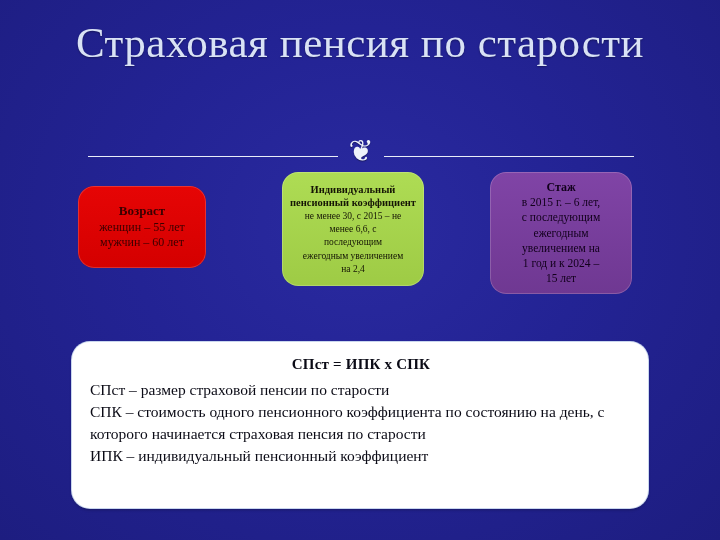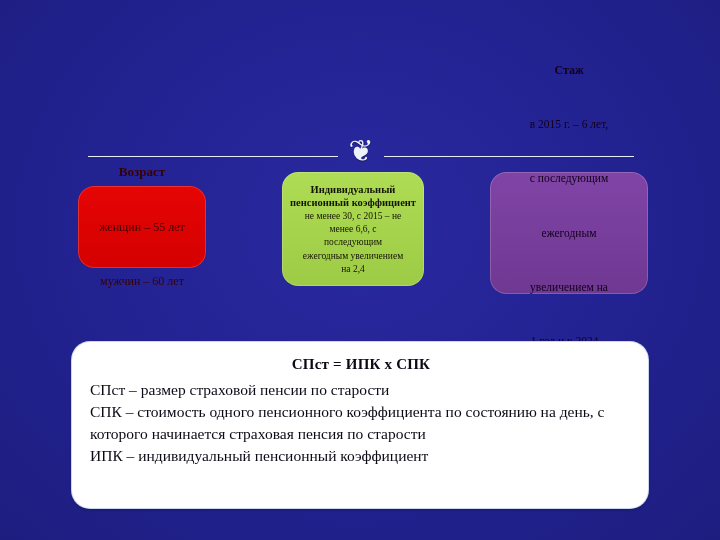--- a/index.html
+++ b/index.html
@@ -85,21 +85,20 @@
     text-align: center;
     padding: 6px 8px;
     color: #1b0d0d;
   }
   .cardbox .card-title {
     font-weight: bold;
     display: block;
   }
   .cardbox .card-body {
     display: block;
-    margin-top: 39px;
   }
 
   #box-age {
     left: 78px;
     top: 186px;
     width: 128px;
     height: 82px;
     background: #e00000;
     background-image: linear-gradient(180deg, #e60505 0%, #d40000 100%);
     box-shadow: inset 0 0 0 1px rgba(255,255,255,0.18);
@@ -117,21 +116,21 @@
     background-image: linear-gradient(180deg, #aedc54 0%, #9ecb45 100%);
     box-shadow: inset 0 0 0 1px rgba(255,255,255,0.2);
     color: #151505;
   }
   #box-ipk .card-title { font-size: 10.5px; line-height: 1.25; font-weight: bold; text-align: center; }
   #box-ipk .card-body  { font-size: 9.5px;  line-height: 1.3; margin-top: 1px; }
 
   #box-staz {
     left: 490px;
     top: 172px;
-    width: 158px;
+    width: 142px;
     height: 122px;
     background: #7a3f9d;
     background-image: linear-gradient(180deg, #8044a6 0%, #6f3892 100%);
     box-shadow: inset 0 0 0 1px rgba(255,255,255,0.18);
     color: #12001c;
   }
   #box-staz .card-title { font-size: 12px; line-height: 1.3; }
   #box-staz .card-body  { font-size: 11.5px; line-height: 1.32; }
 
   
@@ -163,20 +162,23 @@
     margin: 0;
   }
 
   .nowrapline { white-space: nowrap; }
 </style>
 </head>
 <body>
 
 <div id="slide">
 
+  <div id="title-block">
+    <h1 id="title-text">Страховая пенсия по старости</h1>
+  </div>
 
   <div id="divider">
     <div id="divider-line-left"></div>
     <div id="divider-line-right"></div>
     <span id="divider-ornament">❦</span>
   </div>
 
   <div id="box-age" class="cardbox">
     <span class="card-title">Возраст</span>
     <span class="card-body nowrapline">женщин – 55 лет</span>

